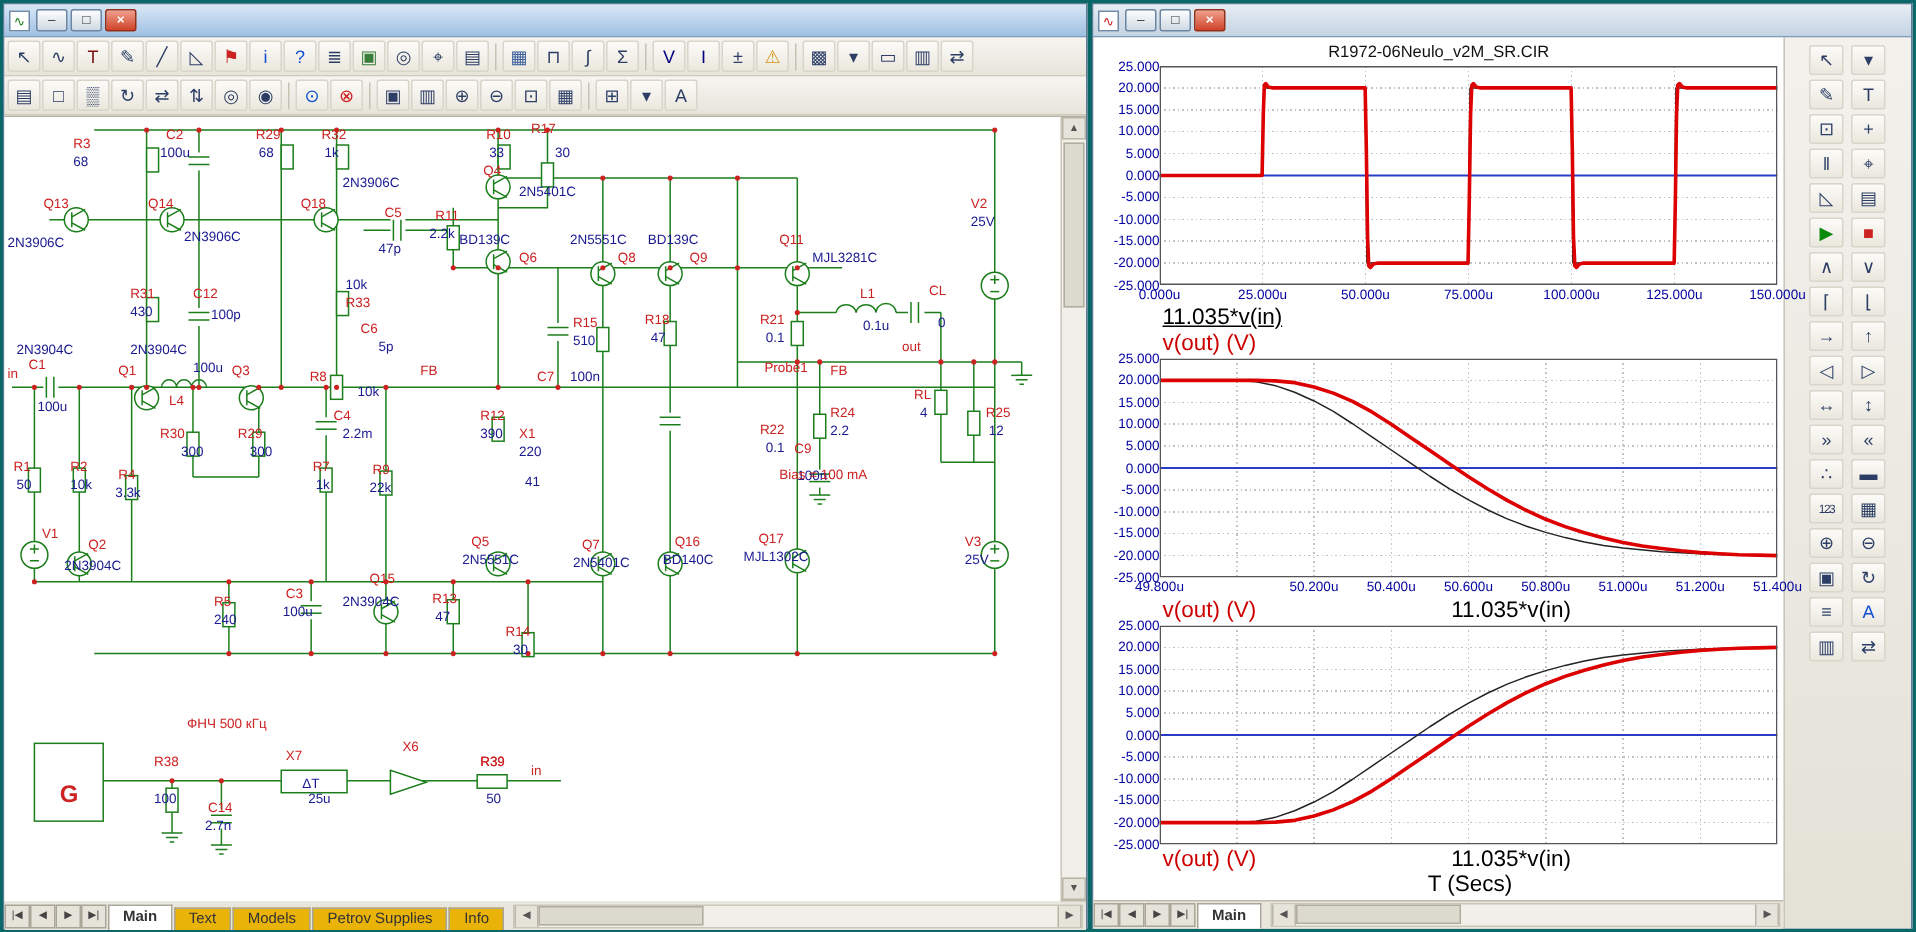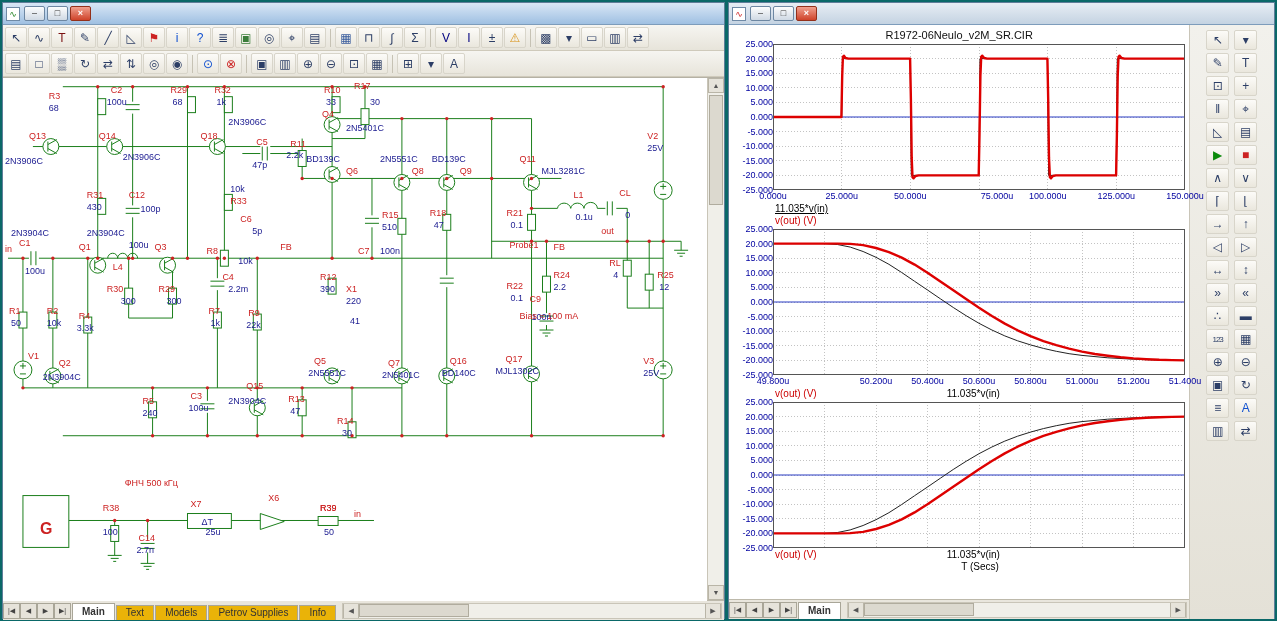--- a/index.html
+++ b/index.html
@@ -48,21 +48,21 @@
   .rw-client{display:flex;height:594px}
   .plots-col{width:462px;display:flex;flex-direction:column;background:#fff}
   .plot-header{height:19px;text-align:center;font-size:11px;color:#101010;padding-top:4px}
   .plot-block{display:flex}
   .plot-stack{width:412px}
   .ycol{width:44px;position:relative;font-size:9px;color:#0000a0}
   .ytick{position:absolute;right:0;transform:translateY(-50%);white-space:nowrap}
   .plot-svg{display:block;background:#fff}
   .xrow{position:relative;height:12px;font-size:9px;color:#0000a0}
   .xtick{position:absolute;transform:translateX(-50%);top:1px;white-space:nowrap}
-  .plot-legend{font-size:10px;padding:1px 0 2px 2px}
+  .plot-legend{font-size:15px;padding:1px 0 2px 2px}
   .lrow{min-height:12px}
   .rtoolbar{width:85px;background:linear-gradient(#f2f1ec,#e4e1d7);border-left:1px solid #c9c5b8;
     display:grid;grid-template-columns:24px 24px;gap:3px 4px;justify-content:center;align-content:start;padding-top:5px}
   .rtoolbar .ticon{width:23px;height:20px}
   .rw-tabbar{margin-top:auto}
 </style>
 </head>
 <body>
 
 <div id="app">
@@ -582,21 +582,21 @@
                 <line x1="0" y1="131.4" x2="412" y2="131.4" stroke="#c3c3c3" stroke-dasharray="1,2" shape-rendering="crispEdges"></line>
                 <line x1="0" y1="73.0" x2="412" y2="73.0" stroke="#2b3cc4" stroke-width="1.2"></line>
                 <polyline fill="none" stroke="#222222" stroke-width="1" stroke-linejoin="round" points="0.0,73.0 68.7,73.0 69.6,14.6 137.2,14.6 138.3,131.4 205.9,131.4 207.0,14.6 274.5,14.6 275.6,131.4 343.2,131.4 344.3,14.6 412.0,14.6"></polyline>
                 <polyline fill="none" stroke="#dd0000" stroke-width="2.4" stroke-linejoin="round" points="0.0,73.0 68.4,73.0 69.2,32.1 69.9,12.8 70.9,11.7 72.5,14.0 75.5,14.6 137.1,14.6 137.9,55.5 138.7,113.9 139.5,133.2 140.6,134.3 142.6,132.0 145.6,131.4 205.7,131.4 206.5,90.5 207.4,32.1 208.2,12.8 209.3,11.7 211.2,14.0 214.2,14.6 274.4,14.6 275.2,55.5 276.0,113.9 276.9,133.2 278.0,134.3 279.9,132.0 282.9,131.4 343.1,131.4 343.9,90.5 344.7,32.1 345.5,12.8 346.6,11.7 348.6,14.0 351.6,14.6 412.0,14.6"></polyline>
                 <rect x="0.5" y="0.5" width="411" height="145" fill="none" stroke="#555"></rect>
               </svg>
             <div class="xrow">
                 <span class="xtick" style="left: 0px;">0.000u</span>
                 <span class="xtick" style="left: 68.7px;">25.000u</span>
                 <span class="xtick" style="left: 137.3px;">50.000u</span>
-                <span class="xtick" style="left: 224px;">75.000u</span>
+                <span class="xtick" style="left: 206px;">75.000u</span>
                 <span class="xtick" style="left: 274.7px;">100.000u</span>
                 <span class="xtick" style="left: 343.3px;">125.000u</span>
                 <span class="xtick" style="left: 412px;">150.000u</span>
               </div>
             <div class="plot-legend">
                 <div class="lrow"><span style="color: rgb(0, 0, 0); text-decoration: underline;">11.035*v(in)</span></div>
                 <div class="lrow"><span style="color: rgb(204, 0, 0);">v(out) (V)</span></div>
               </div>
           </div>
         </div>

